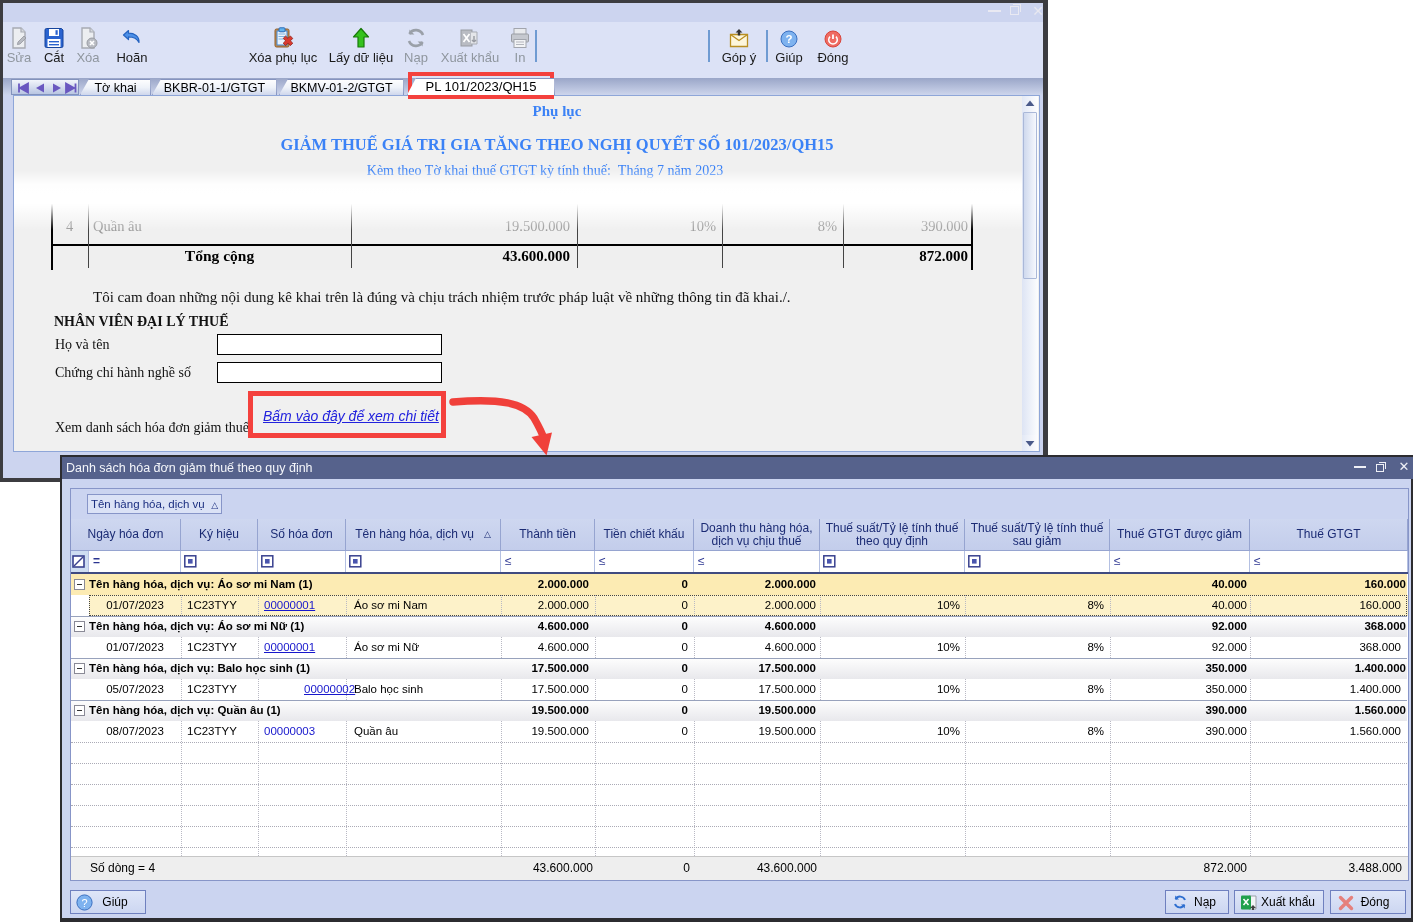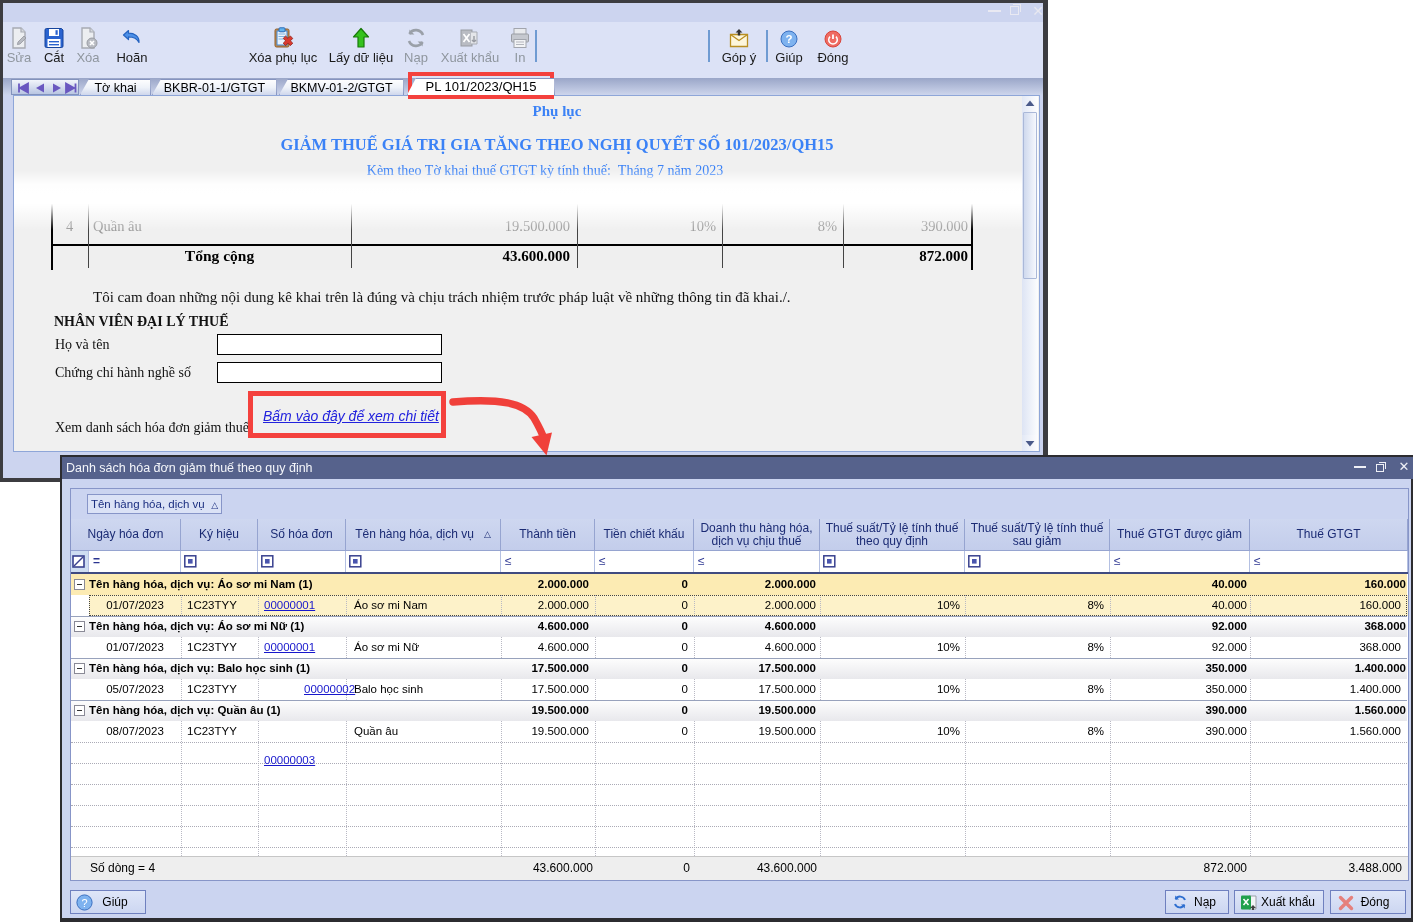--- a/index.html
+++ b/index.html
@@ -378,21 +378,21 @@
   <div class="a txt" style="left:354px;top:679px;">Balo học sinh</div>
   <div class="num" style="left:501px;top:679px;width:88px;">17.500.000</div>
   <div class="num" style="left:595px;top:679px;width:93px;">0</div>
   <div class="num" style="left:694px;top:679px;width:122px;">17.500.000</div>
   <div class="num" style="left:820px;top:679px;width:140px;">10%</div>
   <div class="num" style="left:965px;top:679px;width:139px;">8%</div>
   <div class="num" style="left:1110px;top:679px;width:137px;">350.000</div>
   <div class="num" style="left:1250px;top:679px;width:151px;">1.400.000</div>
   <div class="a txt" style="left:89px;top:721px;width:92px;text-align:center;">08/07/2023</div>
   <div class="a txt" style="left:187px;top:721px;">1C23TYY</div>
-  <div class="a txt" style="left:264px;top:750px;color:#1717cc;text-decoration:underline;">00000003</div>
+  <div class="a txt" style="left:264px;top:721px;color:#1717cc;">00000003</div>
   <div class="a txt" style="left:354px;top:721px;">Quần âu</div>
   <div class="num" style="left:501px;top:721px;width:88px;">19.500.000</div>
   <div class="num" style="left:595px;top:721px;width:93px;">0</div>
   <div class="num" style="left:694px;top:721px;width:122px;">19.500.000</div>
   <div class="num" style="left:820px;top:721px;width:140px;">10%</div>
   <div class="num" style="left:965px;top:721px;width:139px;">8%</div>
   <div class="num" style="left:1110px;top:721px;width:137px;">390.000</div>
   <div class="num" style="left:1250px;top:721px;width:151px;">1.560.000</div>
 
   <div class="a" style="left:71px;top:856px;width:1337px;height:24px;background:#eeeeee;border-top:1px solid #c6c6c6;box-sizing:border-box;"></div>

